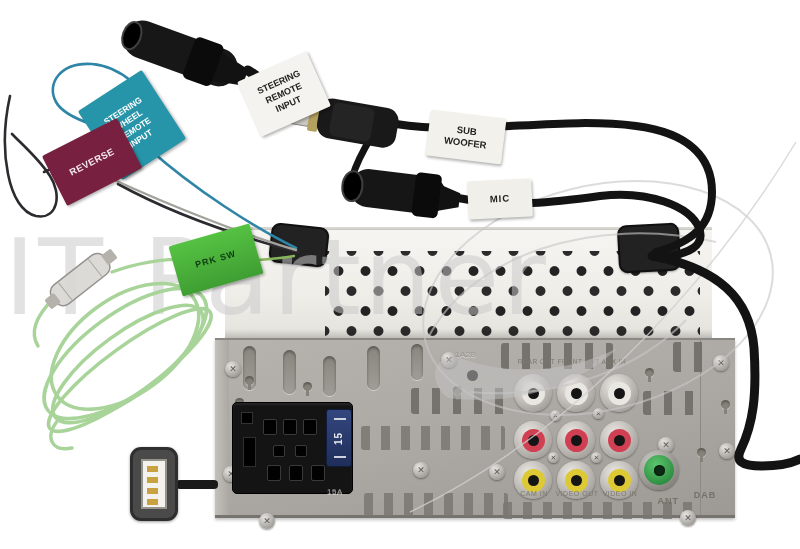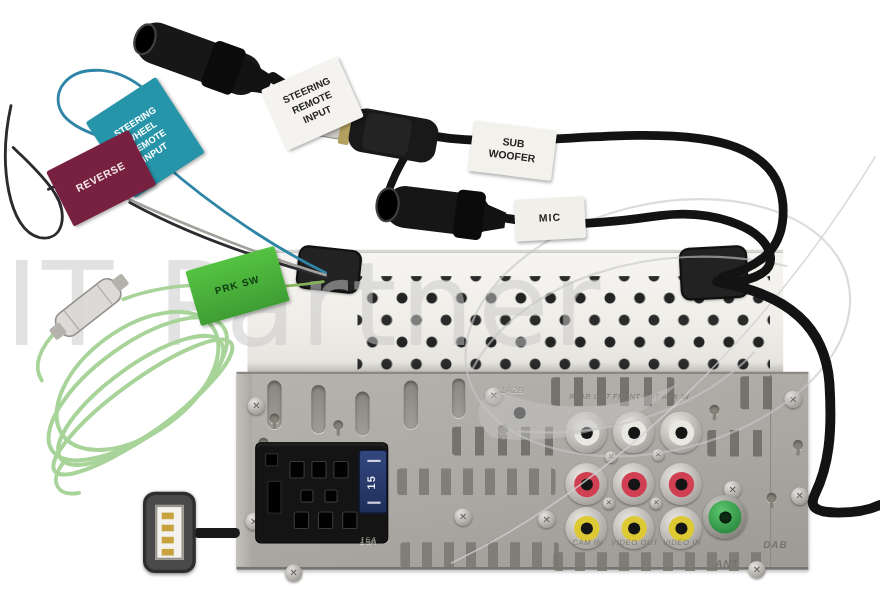--- a/index.html
+++ b/index.html
@@ -59,21 +59,21 @@
   .pin{background:#020202;border:1px solid #3a3a3a;border-radius:2px;width:14px;height:16px;}
   .iso-sq{left:8px;top:9px;width:12px;height:12px;background:#000;border:1px solid #333;}
   .iso-vslot{left:10px;top:34px;width:13px;height:30px;background:#000;border:1px solid #2f2f2f;}
   .fuse{left:93px;top:6px;width:26px;height:58px;border-radius:3px;
     background:linear-gradient(180deg,#33477f,#1f2e5a);border:1px solid #101c3e;
     display:flex;align-items:center;justify-content:center;}
   .fuse-num{position:static;transform:rotate(-90deg);color:#e8e9ee;font-size:10px;
     letter-spacing:1px;font-weight:bold;}
   .fuse-dash{left:7px;width:12px;height:2px;background:#cdd2de;}
 
-  .stamp{color:#7b786f;font-size:7px;letter-spacing:.5px;white-space:nowrap;z-index:14;font-style:italic;}
+  .stamp{color:#7b786f;font-size:7px;letter-spacing:.5px;white-space:nowrap;z-index:14;}
   .stamp.big{font-size:9px;letter-spacing:1px;font-weight:bold;color:#74716a;}
   .emboss{color:#94918a;text-shadow:0 1px 0 rgba(255,255,255,.5);}
 
   
   .rca{width:38px;height:38px;border-radius:50%;
     background:radial-gradient(circle at 38% 32%,#ece9e5,#8f8c87);
     display:flex;align-items:center;justify-content:center;
     box-shadow:0 1px 2px rgba(0,0,0,.35);}
   .rca .ring{position:static;width:23px;height:23px;border-radius:50%;
     display:flex;align-items:center;justify-content:center;}
@@ -187,21 +187,21 @@
         <div class="fuse-dash" style="bottom:8px"></div>
       </div>
     </div>
     <div class="stamp emboss" style="left:112px;top:147px;font-size:8px">15A</div>
     <div class="stamp emboss" style="left:240px;top:10px;font-size:8px">1A2B</div>
 
     <div class="stamp" style="left:284px;top:18px;width:146px;text-align:center;font-size:6.5px">REAR OUT  FRONT OUT  AUX IN</div>
     <div class="stamp" style="left:294px;top:150px;width:50px;text-align:center">CAM IN</div>
     <div class="stamp" style="left:332px;top:150px;width:60px;text-align:center">VIDEO OUT</div>
     <div class="stamp" style="left:378px;top:150px;width:54px;text-align:center">VIDEO IN</div>
-    <div class="stamp big" style="left:428px;top:167px;width:36px;text-align:center">ANT</div>
+    <div class="stamp big" style="left:428px;top:156px;width:36px;text-align:right">ANT</div>
     <div class="stamp big" style="left:472px;top:150px;width:36px;text-align:center">DAB</div>
 
     <div class="rca" style="left:299px;top:34px">
         <div class="ring" style="background:#e9e7e2">
           <div class="hole2"></div>
         </div>
       </div>
     <div class="rca" style="left:342px;top:34px">
         <div class="ring" style="background:#e9e7e2">
           <div class="hole2"></div>

